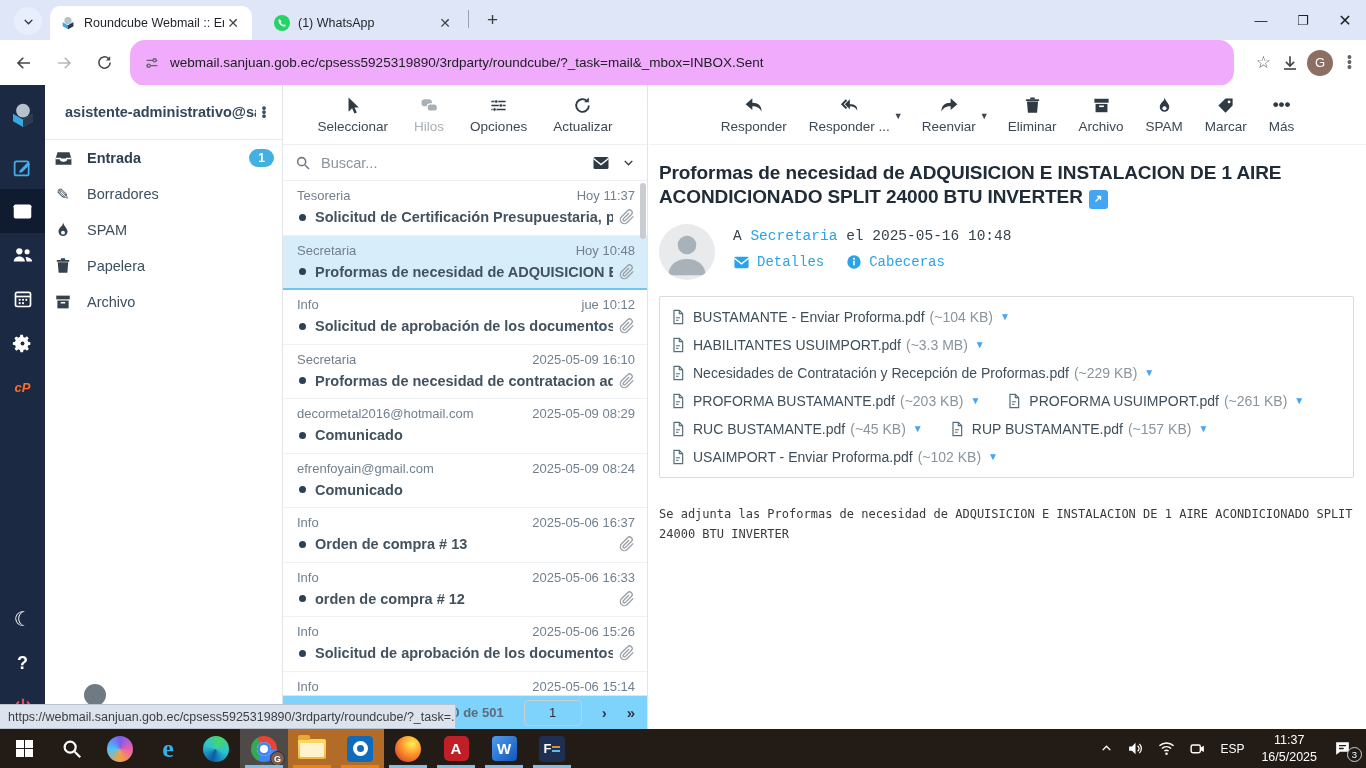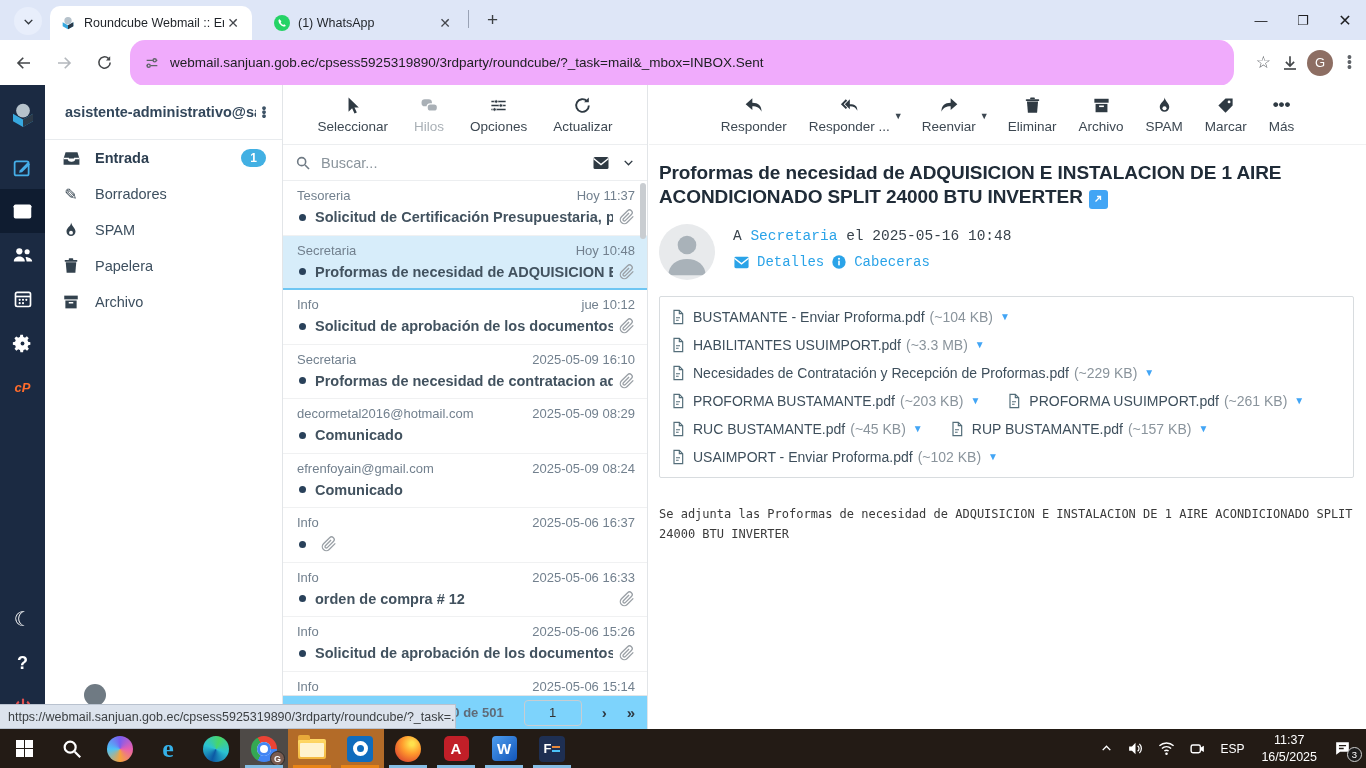--- a/index.html
+++ b/index.html
@@ -38,21 +38,21 @@
   .rail-item.active { background:#0f1c30; }
   .rail-spacer { flex:1; }
   .cp-logo { color:#ff6c2c; font-weight:bold; font-style:italic; font-size:13px; }
   .moon-glyph { font-family:"DejaVu Sans",sans-serif; font-size:20px; color:#fff; }
   .help-glyph { font-size:18px; font-weight:bold; color:#fff; }
 
   .folder-col { position:absolute; top:0; bottom:0; left:45px; width:238px; background:#fff; border-right:1px solid #e2e5e8; }
   .account-row { height:55px; display:flex; align-items:center; border-bottom:1px solid #e8ebee; padding:0 10px 0 20px; }
   .account-name { font-size:14.5px; font-weight:bold; color:#33475b; flex:1; white-space:nowrap; overflow:hidden; }
   .vdots { color:#3d5366; font-size:13px; font-weight:bold; line-height:4px; text-align:center; width:16px; }
-  .folder { height:36px; display:flex; align-items:center; padding:0 16px; color:#3d4f5f; font-size:14.5px; }
+  .folder { height:36px; display:flex; align-items:center; padding:0 8px; color:#3d4f5f; font-size:14.5px; }
   .folder.selected { background:#e4f3fc; }
   .folder .ficon { width:20px; margin-right:14px; display:flex; justify-content:center; color:#33424e; }
   .folder .flabel { flex:1; }
   .badge { background:#42b0e3; color:#fff; font-size:12px; font-weight:bold; border-radius:9px; padding:2px 9px; }
 
   .list-col { position:absolute; top:0; bottom:0; left:283px; width:365px; background:#fff; border-right:1px solid #e2e5e8; }
   .list-toolbar { height:60px; display:flex; align-items:center; justify-content:center; gap:26px; border-bottom:1px solid #eceef0; }
   .tbtn { display:flex; flex-direction:column; align-items:center; gap:4px; color:#3d4852; font-size:13.5px; }
   .tbtn.disabled { color:#a9b0b6; }
   .searchrow { height:36px; display:flex; align-items:center; padding:0 12px; border-bottom:1px solid #eceef0; color:#8a949c; }
@@ -78,21 +78,21 @@
   .mail-toolbar { height:60px; display:flex; align-items:center; justify-content:center; gap:22px; border-bottom:1px solid #f0f1f2; }
   .mtb { display:flex; flex-direction:column; align-items:center; gap:4px; color:#3d4852; font-size:13.5px; position:relative; }
   .caret-sm { position:absolute; right:-13px; top:16px; color:#3d4852; font-size:9px; }
   .subject { font-size:19px; font-weight:bold; color:#202c38; letter-spacing:-0.1px; width:700px; margin:16px 0 0 10px; line-height:1.28; }
   .extlink { display:inline-flex; width:19px; height:19px; background:#42a5f5; border-radius:3px; align-items:center; justify-content:center; vertical-align:-2px; margin-left:6px; }
   .senderblock { display:flex; margin:14px 0 0 10px;font-family:Liberation Mono, monospace; }
   .avatar-big { width:56px; height:56px; border-radius:50%; background:#e8eaec; overflow:hidden; flex:none; }
   .sender-info { margin-left:18px; padding-top:4px; }
   .toline { font-size:14.5px; color:#39434c; }
   .toline a { color:#2aa3e8; text-decoration:none; }
-  .metalinks { display:flex; gap:7px; margin-top:10px; align-items:center; }
+  .metalinks { display:flex; gap:22px; margin-top:10px; align-items:center; }
   .mlink { display:flex; align-items:center; gap:7px; color:#2aa3e8; font-size:14px; }
   .attachbox { border:1px solid #d8dcdf; border-radius:2px; margin:16px 12px 0 10px; padding:6px 10px; display:flex; flex-wrap:wrap; }
   .attach { display:flex; align-items:center; height:28px; margin-right:26px; font-size:14px; white-space:nowrap; }
   .aname { color:#3e4f5c; margin-left:7px; }
   .asize { color:#8a949c; margin-left:5px; }
   .acaret { color:#42a5f5; font-size:10px; margin-left:7px; }
   .mailbody { font-family:"DejaVu Sans Mono","Liberation Mono",monospace; font-size:12px; color:#3a3a3a; width:708px; margin:26px 0 0 10px; line-height:1.7; }
 
   .quota-bump { position:absolute; bottom:23px; left:84px; width:22px; height:22px; border-radius:50%; background:#6f7a83; }
   .status-tip { position:absolute; bottom:39px; left:0; width:456px; height:25px; background:#dce3ed; border:1px solid #b9c2cf; border-left:none; display:flex; align-items:center; padding:0 8px; font-size:12.5px; color:#3c4043; white-space:nowrap; overflow:hidden; z-index:40; }
@@ -571,20 +571,21 @@
           </div>
         </div>
 
         <div class="mrow">
           <div class="mline1">
             <span class="mfrom">Info</span>
             <span class="mdate">2025-05-06 16:37</span>
           </div>
           <div class="mline2">
             <span class="dot"></span>
+            <span class="msubj">Orden de compra # 13</span>
             <svg class="clip" width="16" height="16">
               <use href="#i-clip"></use>
             </svg>
           </div>
         </div>
 
         <div class="mrow">
           <div class="mline1">
             <span class="mfrom">Info</span>
             <span class="mdate">2025-05-06 16:33</span>

